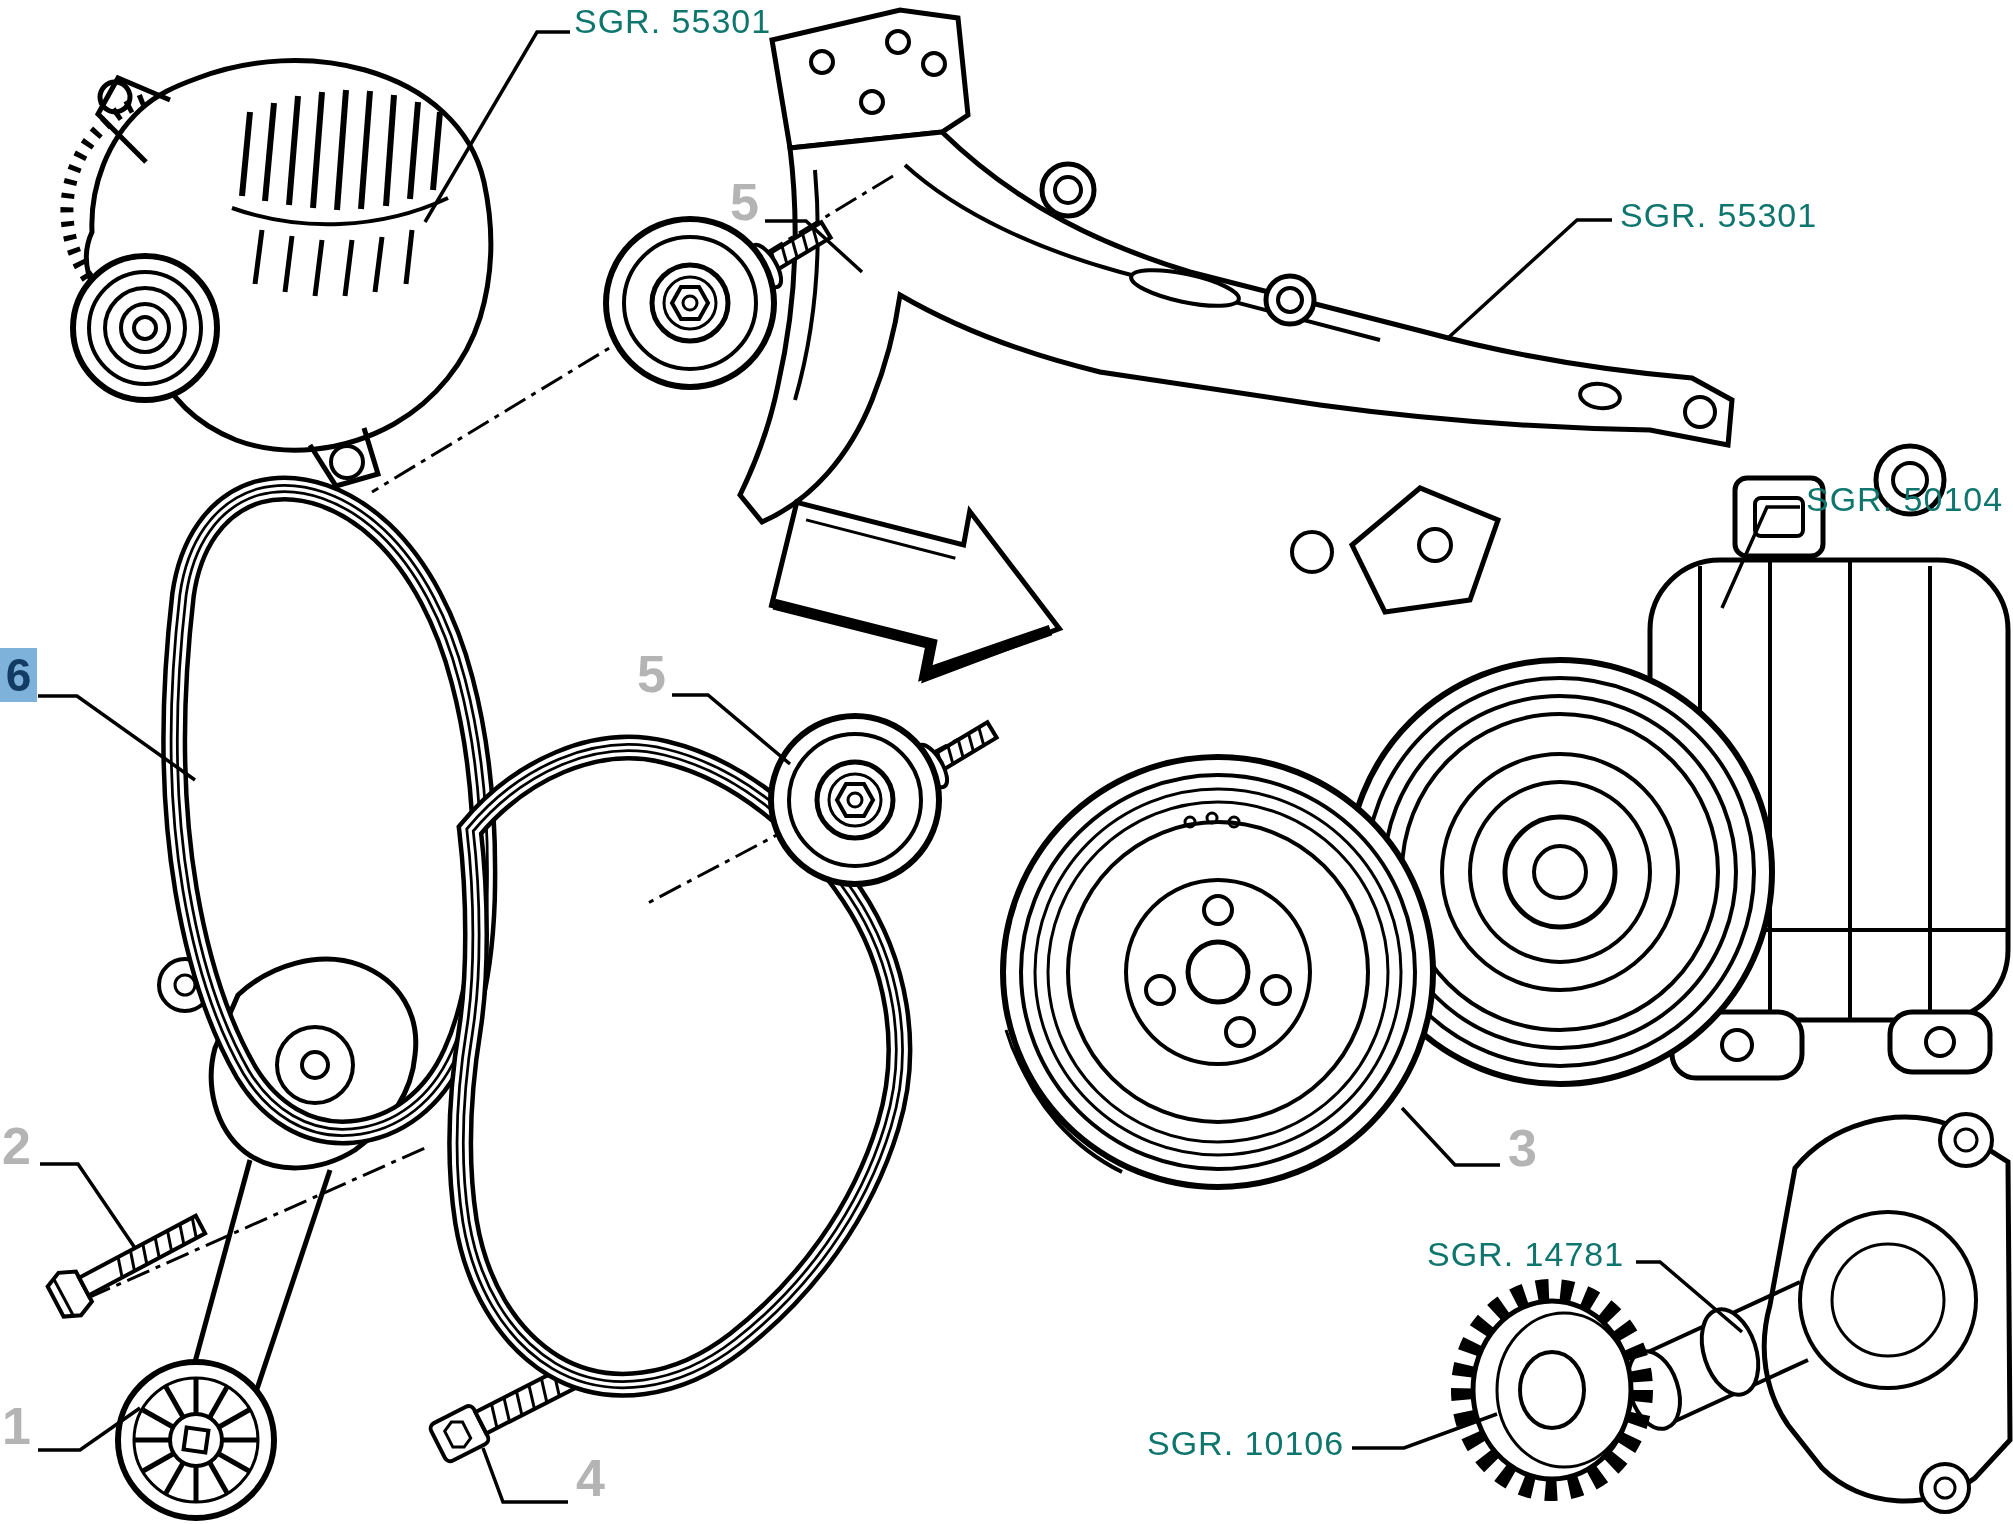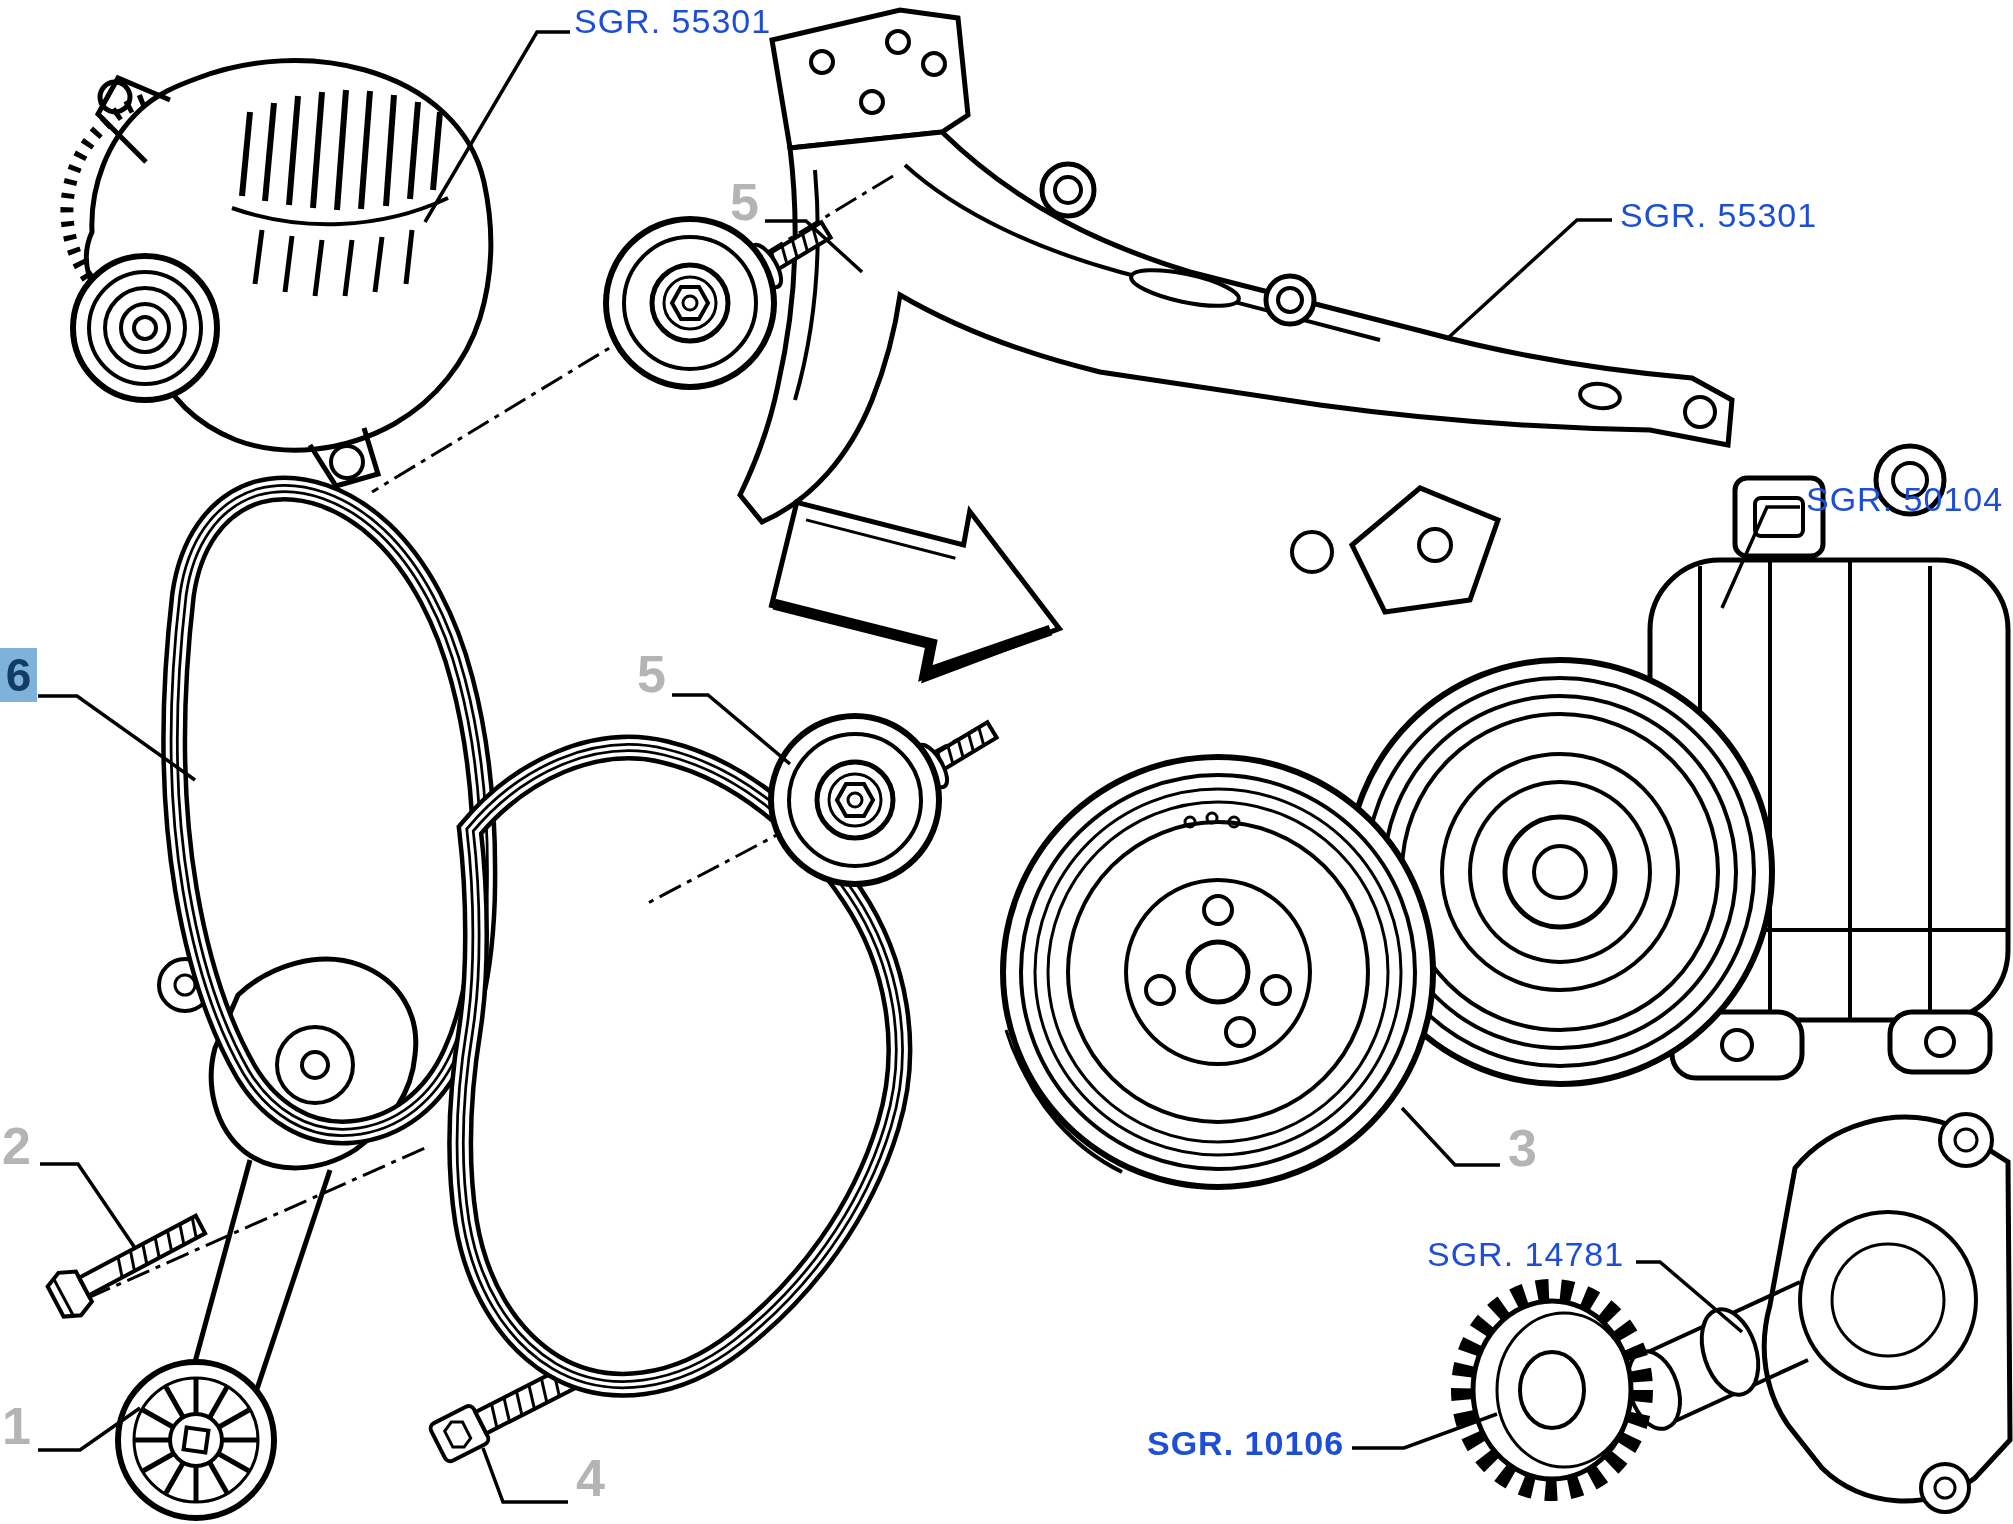--- a/index.html
+++ b/index.html
@@ -2,21 +2,21 @@
 <html><head>
 <meta charset="utf-8">
 <style>
   html,body{margin:0;padding:0;background:#fff;}
   .canvas{
     position:relative;width:2013px;height:1524px;background:#ffffff;
     font-family:"Liberation Sans",sans-serif;overflow:hidden;
   }
   .diagram-svg{position:absolute;left:0;top:0;width:2013px;height:1524px;}
   .sgr-label{
-    position:absolute;font-size:34px;color:#1d4ed8;white-space:nowrap;
+    position:absolute;font-size:34px;color:#0f766e;white-space:nowrap;
     letter-spacing:1px;line-height:1;
   }
   .callout{
     position:absolute;font-size:52px;font-weight:bold;color:#b4b4b4;
     line-height:1;white-space:nowrap;
   }
   .callout-badge{
     position:absolute;left:0;top:648px;width:37px;height:54px;
     background:#7fb2da;color:#123c63;font-size:46px;font-weight:bold;
     display:flex;align-items:center;justify-content:center;line-height:1;
@@ -308,21 +308,21 @@
 </svg>
 
 <div class="sgr-label" style="left:574px;top:4px;">SGR. 55301</div>
 
 <div class="sgr-label" style="left:1620px;top:198px;">SGR. 55301</div>
 
 <div class="sgr-label" style="left:1806px;top:482px;">SGR. 50104</div>
 
 <div class="sgr-label" style="left:1427px;top:1237px;">SGR. 14781</div>
 
-<div class="sgr-label" style="left:1147px;top:1426px;font-weight:bold;">SGR. 10106</div>
+<div class="sgr-label" style="left:1147px;top:1426px;">SGR. 10106</div>
 
 <div class="callout-badge">6</div>
 
 <div class="callout" style="left:730px;top:176px;">5</div>
 
 <div class="callout" style="left:637px;top:648px;">5</div>
 
 <div class="callout" style="left:2px;top:1120px;">2</div>
 
 <div class="callout" style="left:2px;top:1400px;">1</div>

